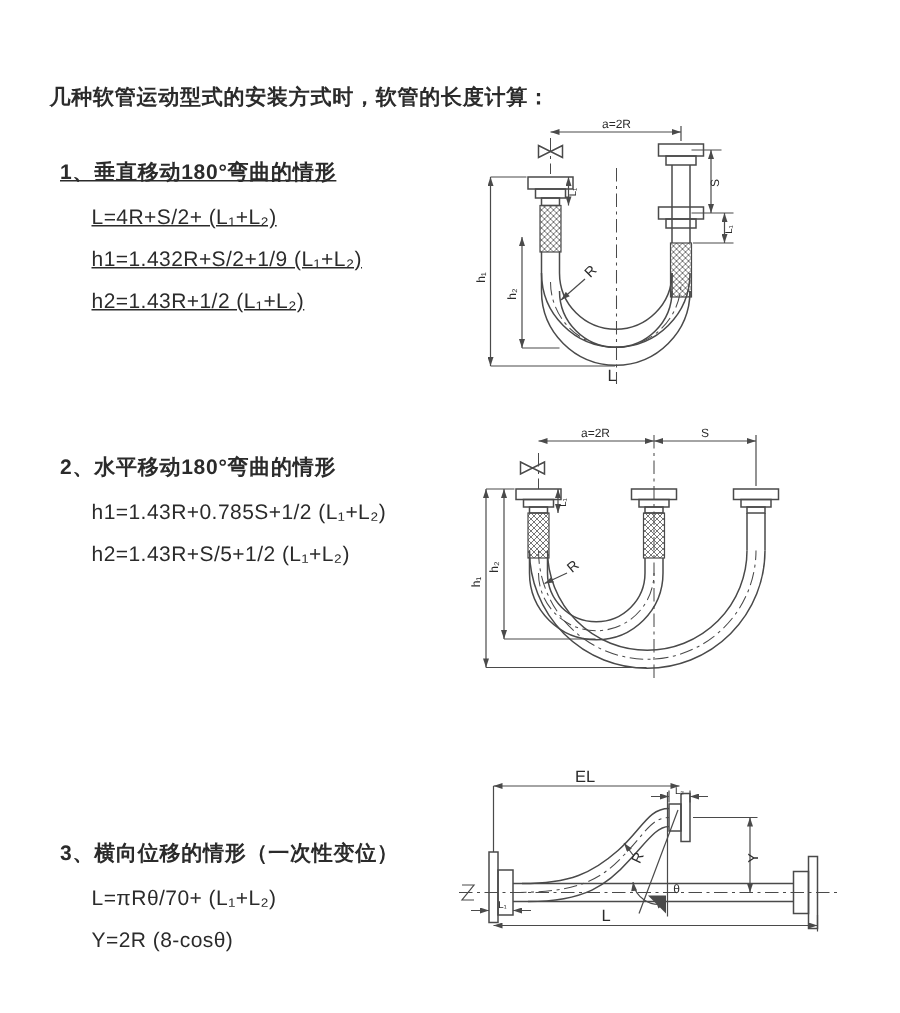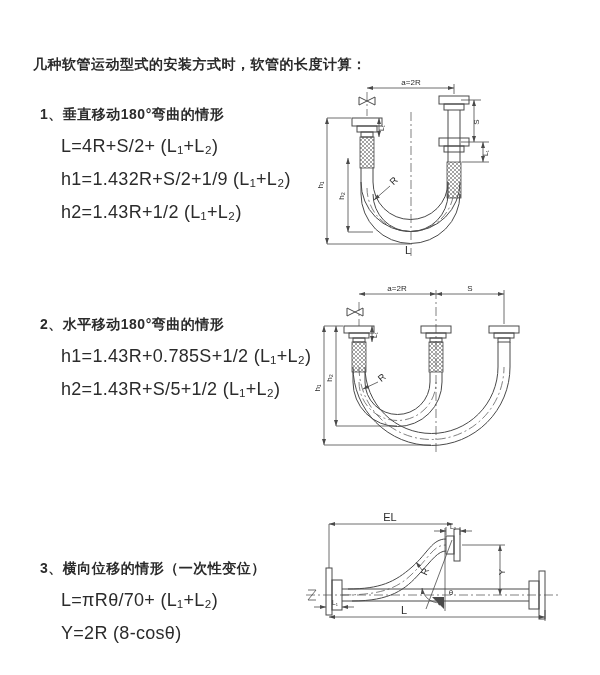--- a/index.html
+++ b/index.html
@@ -6,23 +6,23 @@
   body{
     width:600px;height:675px;position:relative;overflow:hidden;
     background:#ffffff;color:#2b2b2b;
     font-family:"Liberation Sans","DejaVu Sans",sans-serif;
   }
   .page-title{
     position:absolute;left:33px;top:20px;
     font-size:14px;font-weight:700;letter-spacing:.5px;white-space:nowrap;margin-top:36px;
   }
   .section{position:absolute;left:40px;width:275px;}
-  #sec1{top:106px;} #sec2{top:316px;} #sec3{top:516px;margin-top:44px;}
+  #sec1{top:106px;text-decoration:underline;} #sec2{top:303px;} #sec3{top:516px;margin-top:44px;}
   .sec-heading{font-size:14px;font-weight:700;letter-spacing:.5px;white-space:nowrap;}
-  .formula{font-size:18px;margin-top:12px;padding-left:21px;letter-spacing:.3px;white-space:nowrap;}
+  .formula{font-size:14px;margin-top:12px;padding-left:21px;letter-spacing:.3px;white-space:nowrap;}
   .diagram{position:absolute;}
   #dia1{left:311px;top:70px;}
   #dia2{left:314px;top:282px;}
   #dia3{left:300px;top:510px;}
   .dln{fill:none;stroke:#4a4a4a;stroke-width:1;}
   .dim{fill:none;stroke:#4a4a4a;stroke-width:.8;}
   .cl{fill:none;stroke:#4a4a4a;stroke-width:.7;stroke-dasharray:9 3 2 3;}
   .braid{fill:url(#b1);stroke:#4a4a4a;stroke-width:.8;}
   .braid2{fill:url(#b2);stroke:#4a4a4a;stroke-width:.8;}
   .dtext{font-size:8px;fill:#2b2b2b;}

